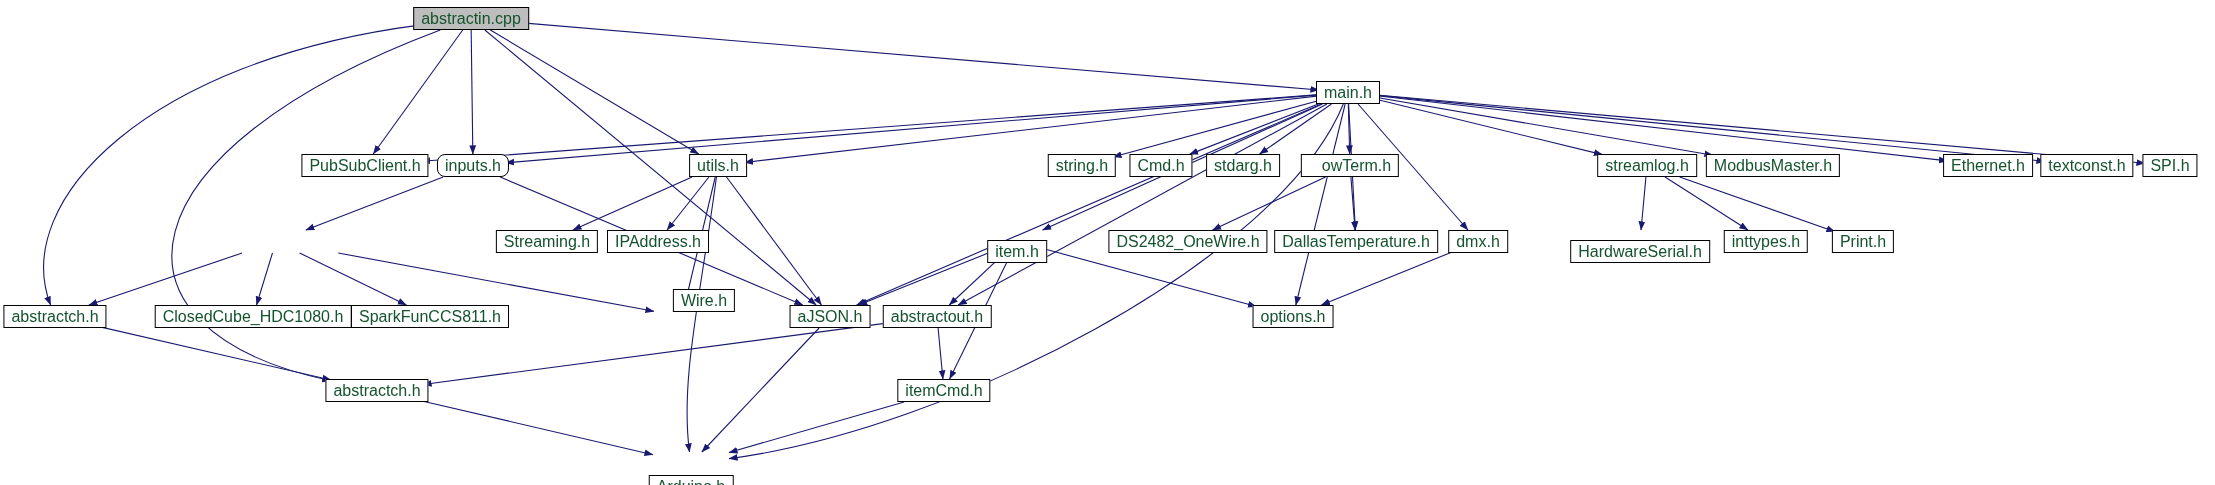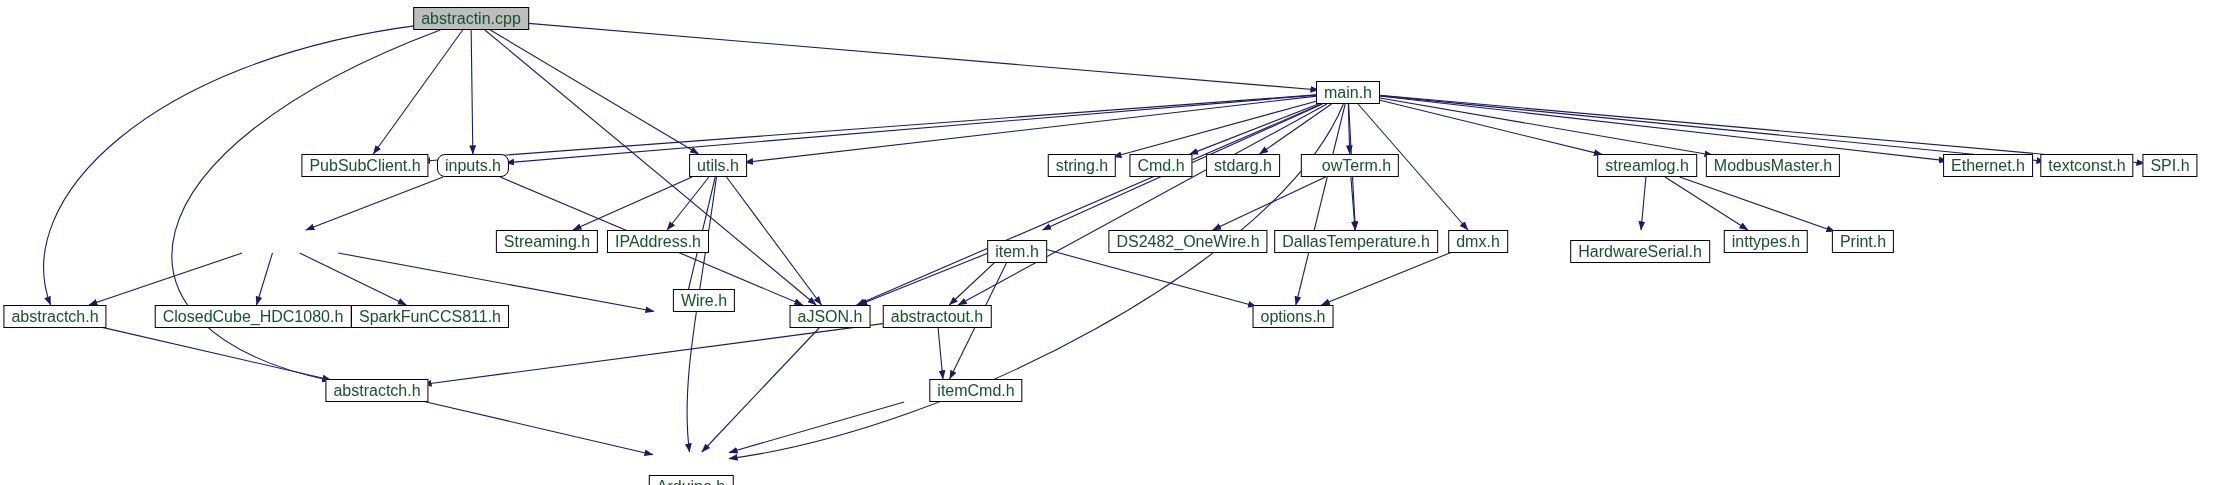--- a/index.html
+++ b/index.html
@@ -142,15 +142,15 @@
     <div class="node" style="left: 1766px; top: 230px;">inttypes.h</div>
     <div class="node" style="left: 1863px; top: 230px;">Print.h</div>
     <div class="node" style="left: 55px; top: 305px;">abstractch.h</div>
     <div class="node" style="left: 253px; top: 305px;">ClosedCube_HDC1080.h</div>
     <div class="node" style="left: 430px; top: 305px;">SparkFunCCS811.h</div>
     <div class="node" style="left: 682px; top: 289px; margin-left: 22px;">Wire.h</div>
     <div class="node" style="left: 830px; top: 305px;">aJSON.h</div>
     <div class="node" style="left: 937px; top: 305px;">abstractout.h</div>
     <div class="node" style="left: 1293px; top: 305px;">options.h</div>
     <div class="node" style="left: 377px; top: 379px;">abstractch.h</div>
-    <div class="node" style="left: 944px; top: 379px; margin-left: 32px;">itemCmd.h</div>
+    <div class="node" style="left: 944px; top: 379px;">itemCmd.h</div>
     <div class="node" style="left: 691px; top: 475px;">Arduino.h</div>
   </div>
 
 </body></html>

